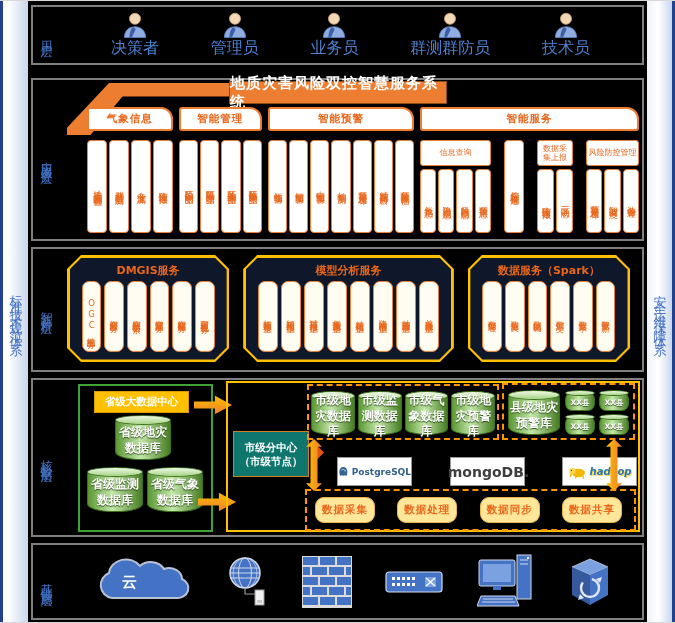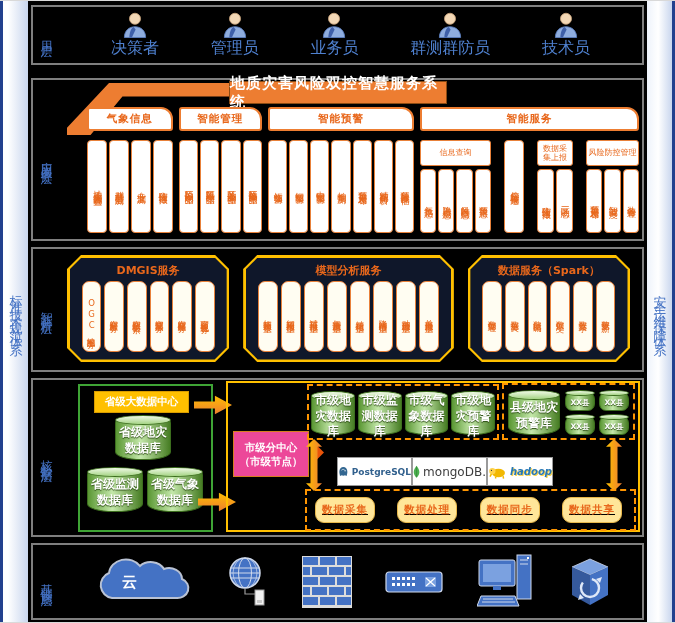--- a/index.html
+++ b/index.html
@@ -69,42 +69,42 @@
        color:#fff;font-size:12px;font-weight:bold;line-height:1.3;text-shadow:0 1px 1px #2c4c14;z-index:1;}
   .cyl.rel{position:relative;}
   .cyl-p1{left:35px;top:32px;width:56px;height:42px;}
   .cyl-p2{left:7px;top:84px;width:56px;height:42px;}
   .cyl-p3{left:67px;top:84px;width:56px;height:42px;}
   .harrow{position:absolute;width:38px;height:20px;background:linear-gradient(180deg,#ffc000,#ed7d31);
           clip-path:polygon(0 32%,55% 32%,55% 4%,100% 50%,55% 96%,55% 68%,0 68%);}
   .harrow.a1{left:135px;top:15px;}
   .harrow.a2{left:139px;top:112px;}
   .muni{position:absolute;left:167px;top:1px;right:2px;bottom:3px;border:2px solid #ffc000;box-sizing:border-box;}
-  .muni-title{position:absolute;left:5px;top:48px;width:76px;height:46px;background:#ec4899;border:1px solid #d47f1e;
+  .muni-title{position:absolute;left:5px;top:48px;width:76px;height:46px;background:#0f766e;border:1px solid #d47f1e;
               color:#fff;font-weight:bold;font-size:10.5px;display:flex;flex-direction:column;align-items:center;justify-content:center;
               line-height:1.35;box-sizing:border-box;text-align:center;}
   .mini-arrow{position:absolute;left:83px;top:62px;width:13px;height:15px;background:#e8540a;
               clip-path:polygon(0 22%,42% 22%,42% 0,100% 50%,42% 100%,42% 78%,0 78%);}
   .dashA{position:absolute;left:79px;top:1px;width:192px;height:56px;border:2px dashed #ff9500;box-sizing:border-box;
          display:flex;gap:3px;padding:6px 2px 3px;}
   .dashA .cyl.rel{flex:1;margin-top:2px;}
   .dashB{position:absolute;left:274px;top:0;width:133px;height:57px;border:2px dashed #ff9500;box-sizing:border-box;
          display:flex;gap:5px;padding:6px 4px 3px;}
   .cyl-county{width:52px;flex:none;margin-top:2px;}
   .minis{flex:1;display:grid;grid-template-columns:1fr 1fr;gap:5px 4px;padding-top:1px;}
   .cyl-mini{position:relative;border-radius:7px;}
   .cyl-mini span{font-size:7.5px;inset:3px 0 0;}
   .cyl-mini::before{height:6px;top:-3px;}
-  .engines{position:absolute;left:109px;top:74px;width:215px;height:29px;display:flex;justify-content:space-between;}
+  .engines{position:absolute;left:109px;top:74px;width:300px;height:29px;display:flex;justify-content:space-between;}
   .engine{width:75px;background:#fff;border:1px solid #9a9a9a;display:flex;align-items:center;justify-content:center;gap:3px;box-sizing:border-box;}
   .eng-pg{color:#32618e;font-weight:bold;font-size:9px;}
-  .eng-mongo{color:#3d3d3d;font-weight:normal;font-size:12px;}
+  .eng-mongo{color:#3d3d3d;font-weight:bold;font-size:14px;}
   .eng-hadoop{color:#2778b5;font-weight:bold;font-style:italic;font-size:10px;text-shadow:1px 1px 0 #f7d24a;}
   .dashC{position:absolute;left:77px;top:106px;width:331px;height:42px;border:2px dashed #ff9500;box-sizing:border-box;
-         display:flex;align-items:center;justify-content:space-between;padding:0 12px 0 8px;text-decoration:underline;}
+         display:flex;align-items:center;justify-content:space-between;padding:0 12px 0 8px;}
   .svc-btn{width:60px;height:26px;background:#ffe699;border:1px solid #e8b84b;border-radius:9px;color:#e8671b;
            font-weight:bold;font-size:10.5px;display:flex;align-items:center;justify-content:center;letter-spacing:1px;box-sizing:border-box;}
   .varrow{position:absolute;width:16px;height:52px;background:linear-gradient(90deg,#ffc000,#ed7d31);
           clip-path:polygon(50% 0,100% 15%,72% 15%,72% 85%,100% 85%,50% 100%,0 85%,28% 85%,28% 15%,0 15%);}
   .varrow.v1{left:78px;top:56px;}
   .varrow.v2{left:378px;top:56px;}
   
   .infra{flex:1;display:flex;align-items:center;justify-content:space-around;padding:0 14px;}
   .cloud-wrap{position:relative;}
   .cloud-txt{position:absolute;left:38%;top:50%;transform:translate(-50%,-50%);color:#fff;font-weight:bold;font-size:15px;}

